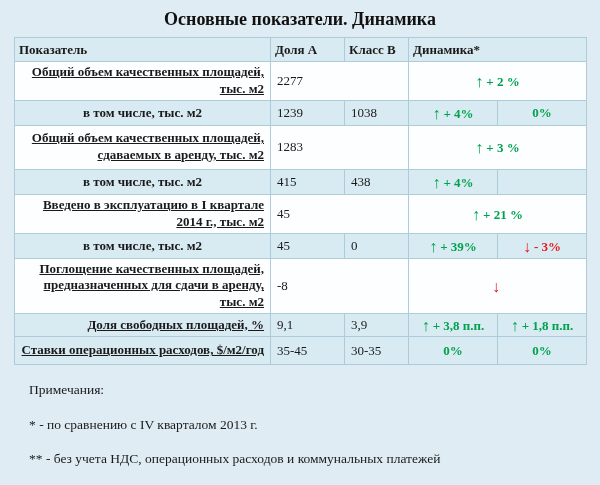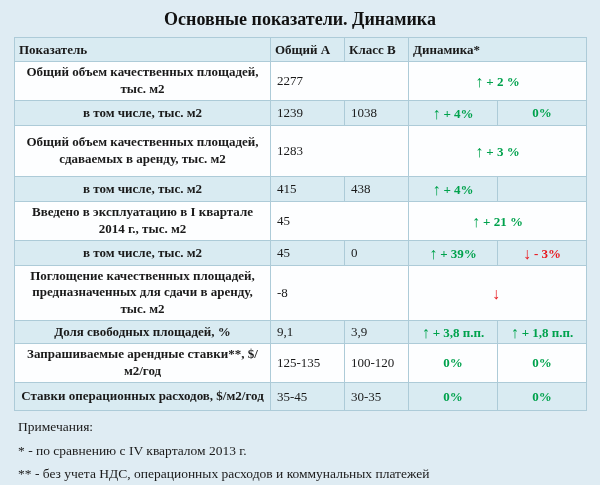--- a/index.html
+++ b/index.html
@@ -20,50 +20,50 @@
   table.main th, table.main td {
     border:1px solid var(--border,#adcbd8);
     font-size:13px; vertical-align:middle; padding:2px 6px;
   }
   table.main th {
     font-weight:bold; text-align:left; padding:3px 4px;
     background:var(--row-blue,#d9ebf2); height:17px;
   }
   tr.blue td { background:var(--row-blue,#d9ebf2); }
   tr.white td { background:var(--row-white,#ffffff); }
-  td.label { font-weight:bold; text-align:center; line-height:1.3; }
+  td.label { font-weight:bold; text-align:right; line-height:1.3;text-decoration:underline; }
   td.sub   { font-weight:bold; text-align:center; height:20px; }
   td.val   { text-align:left; }
   td.dyn   { text-align:center; font-weight:bold; white-space:nowrap; }
   .green { color:var(--green,#00a24d); }
   .red   { color:var(--red,#e8191f); }
   .arrow { font-weight:normal; font-size:16px; margin-right:3px; position:relative; top:1px; }
-  .r2 { height:28px; } .r3 { height:51px; } 
+  .r2 { height:28px; } .r3 { height:44px; } 
   .notes { font-size:13.5px; line-height:1.45; margin-top:6px; }
-  .notes div { margin:4px; }
+  .notes div { margin:15px; }
 </style>
 </head>
 <body>
 
 <div class="page">
 
   <h1 class="title">Основные показатели. Динамика</h1>
 
   <table class="main">
     <colgroup>
       <col style="width:256px">
         <col style="width:74px">
         <col style="width:64px">
       <col style="width:89px">
         <col style="width:89px">
     </colgroup>
     <thead>
       <tr>
         <th>Показатель</th>
-        <th>Общий А</th>
+        <th>Доля А</th>
         <th>Класс В</th>
         <th colspan="2">Динамика*</th>
       </tr>
     </thead>
     <tbody>
 
       <tr class="white r2">
         <td class="label">Общий объем качественных площадей, тыс. м2</td>
         <td class="val" colspan="2">2277</td>
         <td class="dyn green" colspan="2"><span class="arrow">↑</span><span>+ 2 %</span></td>
@@ -112,27 +112,20 @@
       </tr>
 
       <tr class="blue">
         <td class="label">Доля свободных площадей, %</td>
         <td class="val">9,1</td>
         <td class="val">3,9</td>
         <td class="dyn green"><span class="arrow">↑</span><span>+ 3,8 п.п.</span></td>
         <td class="dyn green"><span class="arrow">↑</span><span>+ 1,8 п.п.</span></td>
       </tr>
 
-      <tr class="white r2">
-        <td class="label">Запрашиваемые арендные ставки**, $/м2/год</td>
-        <td class="val">125-135</td>
-        <td class="val">100-120</td>
-        <td class="dyn green"><span>0%</span></td>
-        <td class="dyn green"><span>0%</span></td>
-      </tr>
 
       <tr class="blue r2">
         <td class="label">Ставки операционных расходов, $/м2/год</td>
         <td class="val">35-45</td>
         <td class="val">30-35</td>
         <td class="dyn green"><span>0%</span></td>
         <td class="dyn green"><span>0%</span></td>
       </tr>
 
     </tbody>

